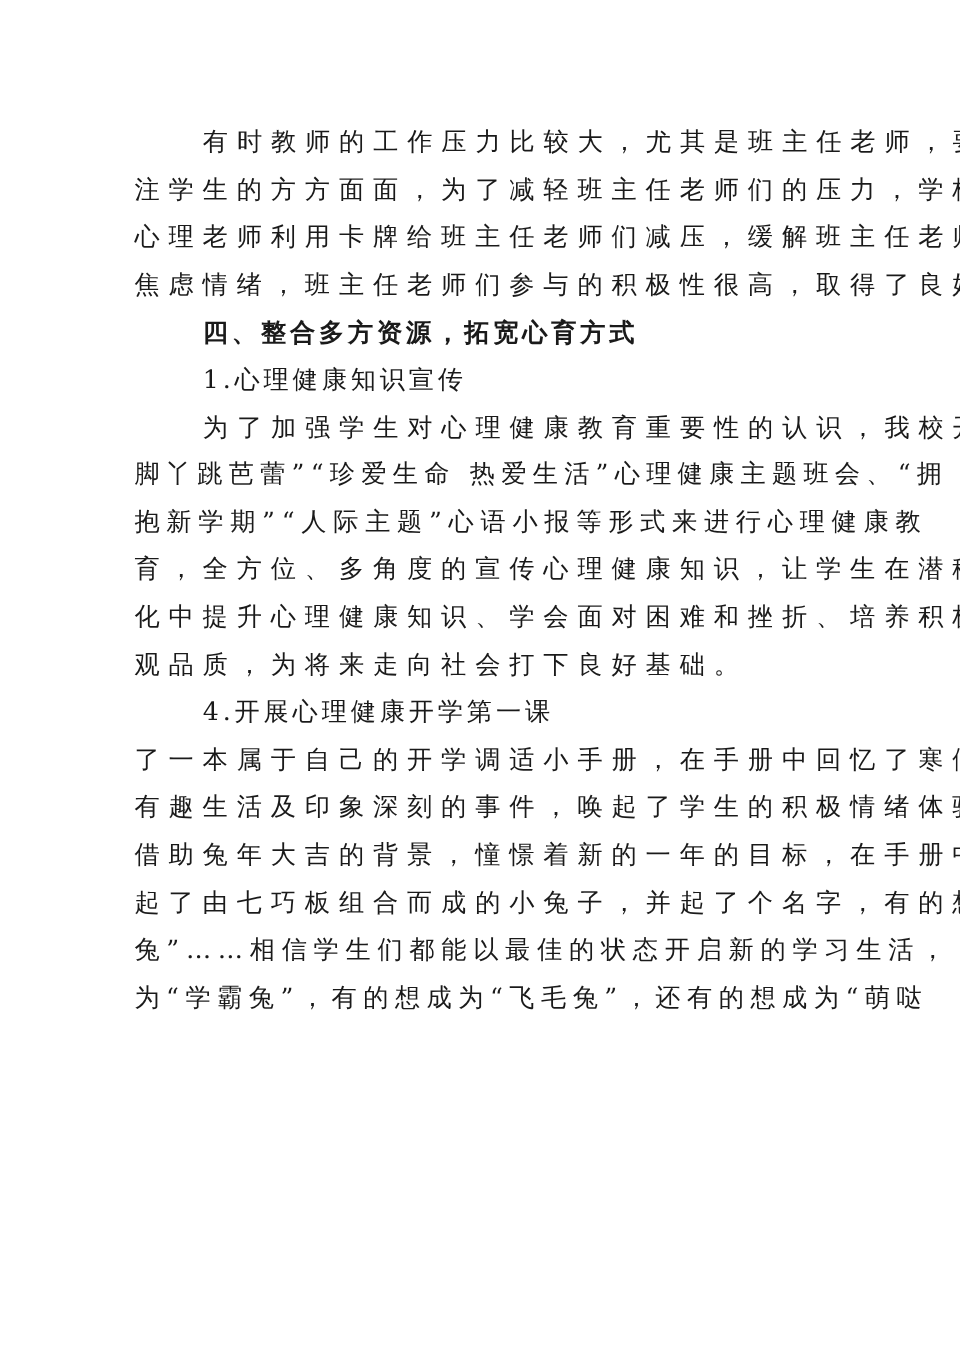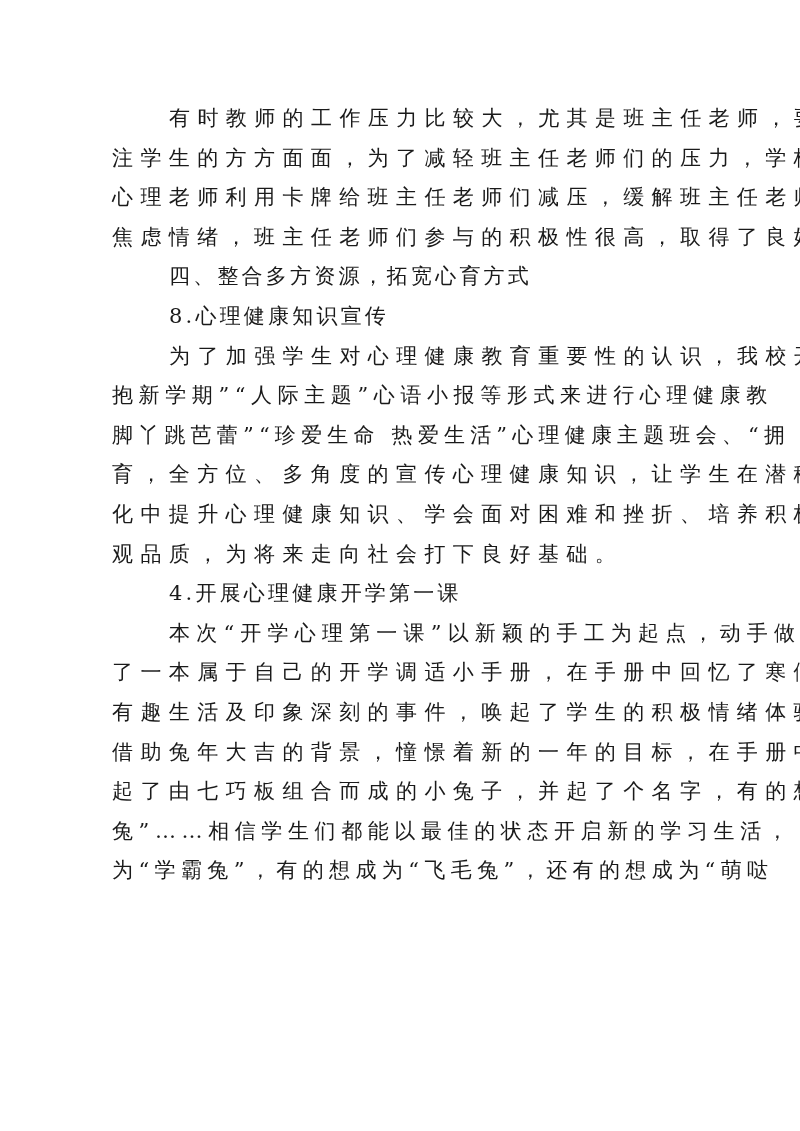--- a/index.html
+++ b/index.html
@@ -23,56 +23,55 @@
     }
     .line {
       height: 39.6px;
       line-height: 39.6px;
       font-size: 21px;
       white-space: nowrap;
       letter-spacing: 7.4px;
     }
     .indent { padding-left: 57px; }
     .heading {
-      font-weight: normal;
+      font-weight: bold;
       letter-spacing: 3.2px;
     }
     .subheading {
       letter-spacing: 3.2px;
     }
   </style>
 </head>
 <body>
 
 <div class="page">
 
   <div>
     <div class="line indent">有时教师的工作压力比较大，尤其是班主任老师，要关</div>
     <div class="line">注学生的方方面面，为了减轻班主任老师们的压力，学校的</div>
     <div class="line">心理老师利用卡牌给班主任老师们减压，缓解班主任老师的</div>
     <div class="line">焦虑情绪，班主任老师们参与的积极性很高，取得了良好的</div>
   </div>
 
   <div class="line indent heading">四、整合多方资源，拓宽心育方式</div>
 
-  <div class="line indent subheading">8.心理健康知识宣传</div>
+  <div class="line indent subheading">1.心理健康知识宣传</div>
 
   <div>
     <div class="line indent">为了加强学生对心理健康教育重要性的认识，我校开展</div>
+    <div class="line" style="letter-spacing:5.2px">脚丫跳芭蕾”“珍爱生命 热爱生活”心理健康主题班会、“拥</div>
     <div class="line" style="letter-spacing:5.6px">抱新学期”“人际主题”心语小报等形式来进行心理健康教</div>
-    <div class="line" style="letter-spacing:5.2px">脚丫跳芭蕾”“珍爱生命 热爱生活”心理健康主题班会、“拥</div>
     <div class="line">育，全方位、多角度的宣传心理健康知识，让学生在潜移默</div>
     <div class="line">化中提升心理健康知识、学会面对困难和挫折、培养积极乐</div>
     <div class="line">观品质，为将来走向社会打下良好基础。</div>
   </div>
 
   <div class="line indent subheading">4.开展心理健康开学第一课</div>
 
   <div>
-    <div class="line indent" style="letter-spacing:6.2px">本次“开学心理第一课”以新颖的手工为起点，动手做</div>
     <div class="line">了一本属于自己的开学调适小手册，在手册中回忆了寒假的</div>
     <div class="line">有趣生活及印象深刻的事件，唤起了学生的积极情绪体验，</div>
     <div class="line">借助兔年大吉的背景，憧憬着新的一年的目标，在手册中画</div>
     <div class="line">起了由七巧板组合而成的小兔子，并起了个名字，有的想成</div>
     <div class="line" style="letter-spacing:5.6px">兔”……相信学生们都能以最佳的状态开启新的学习生活，</div>
     <div class="line" style="letter-spacing:5.4px">为“学霸兔”，有的想成为“飞毛兔”，还有的想成为“萌哒</div>
   </div>
 
 </div>
 

